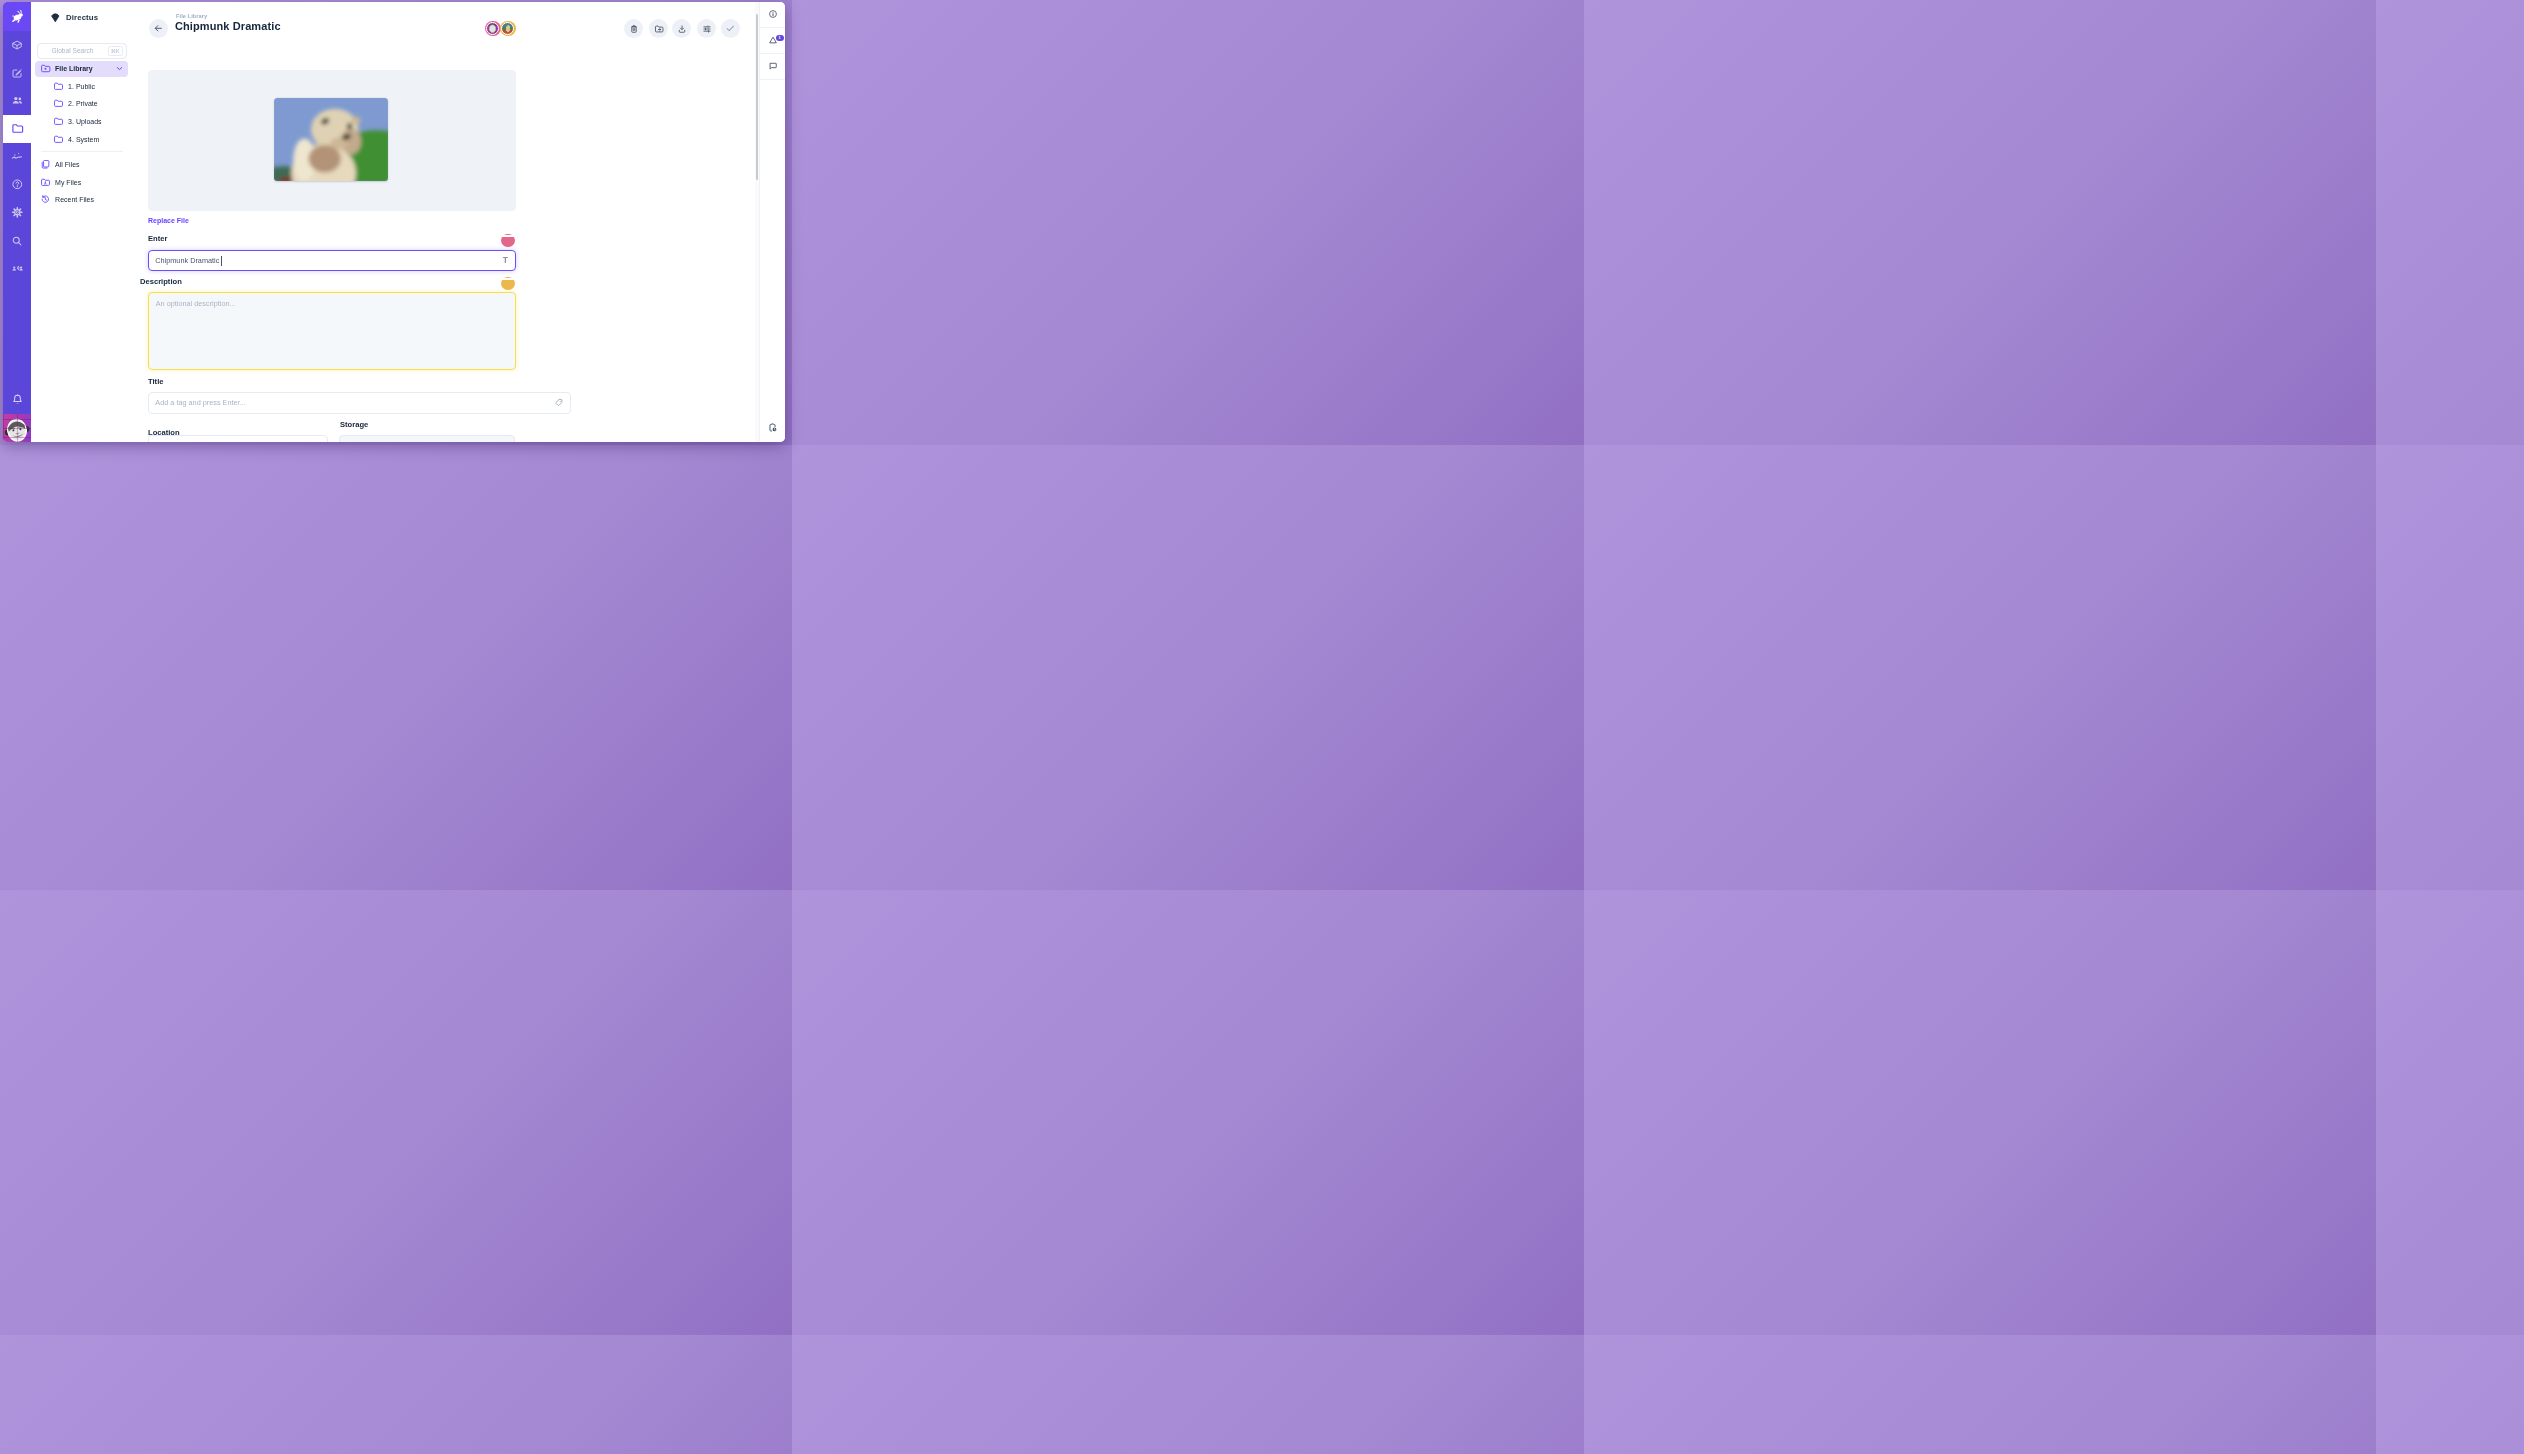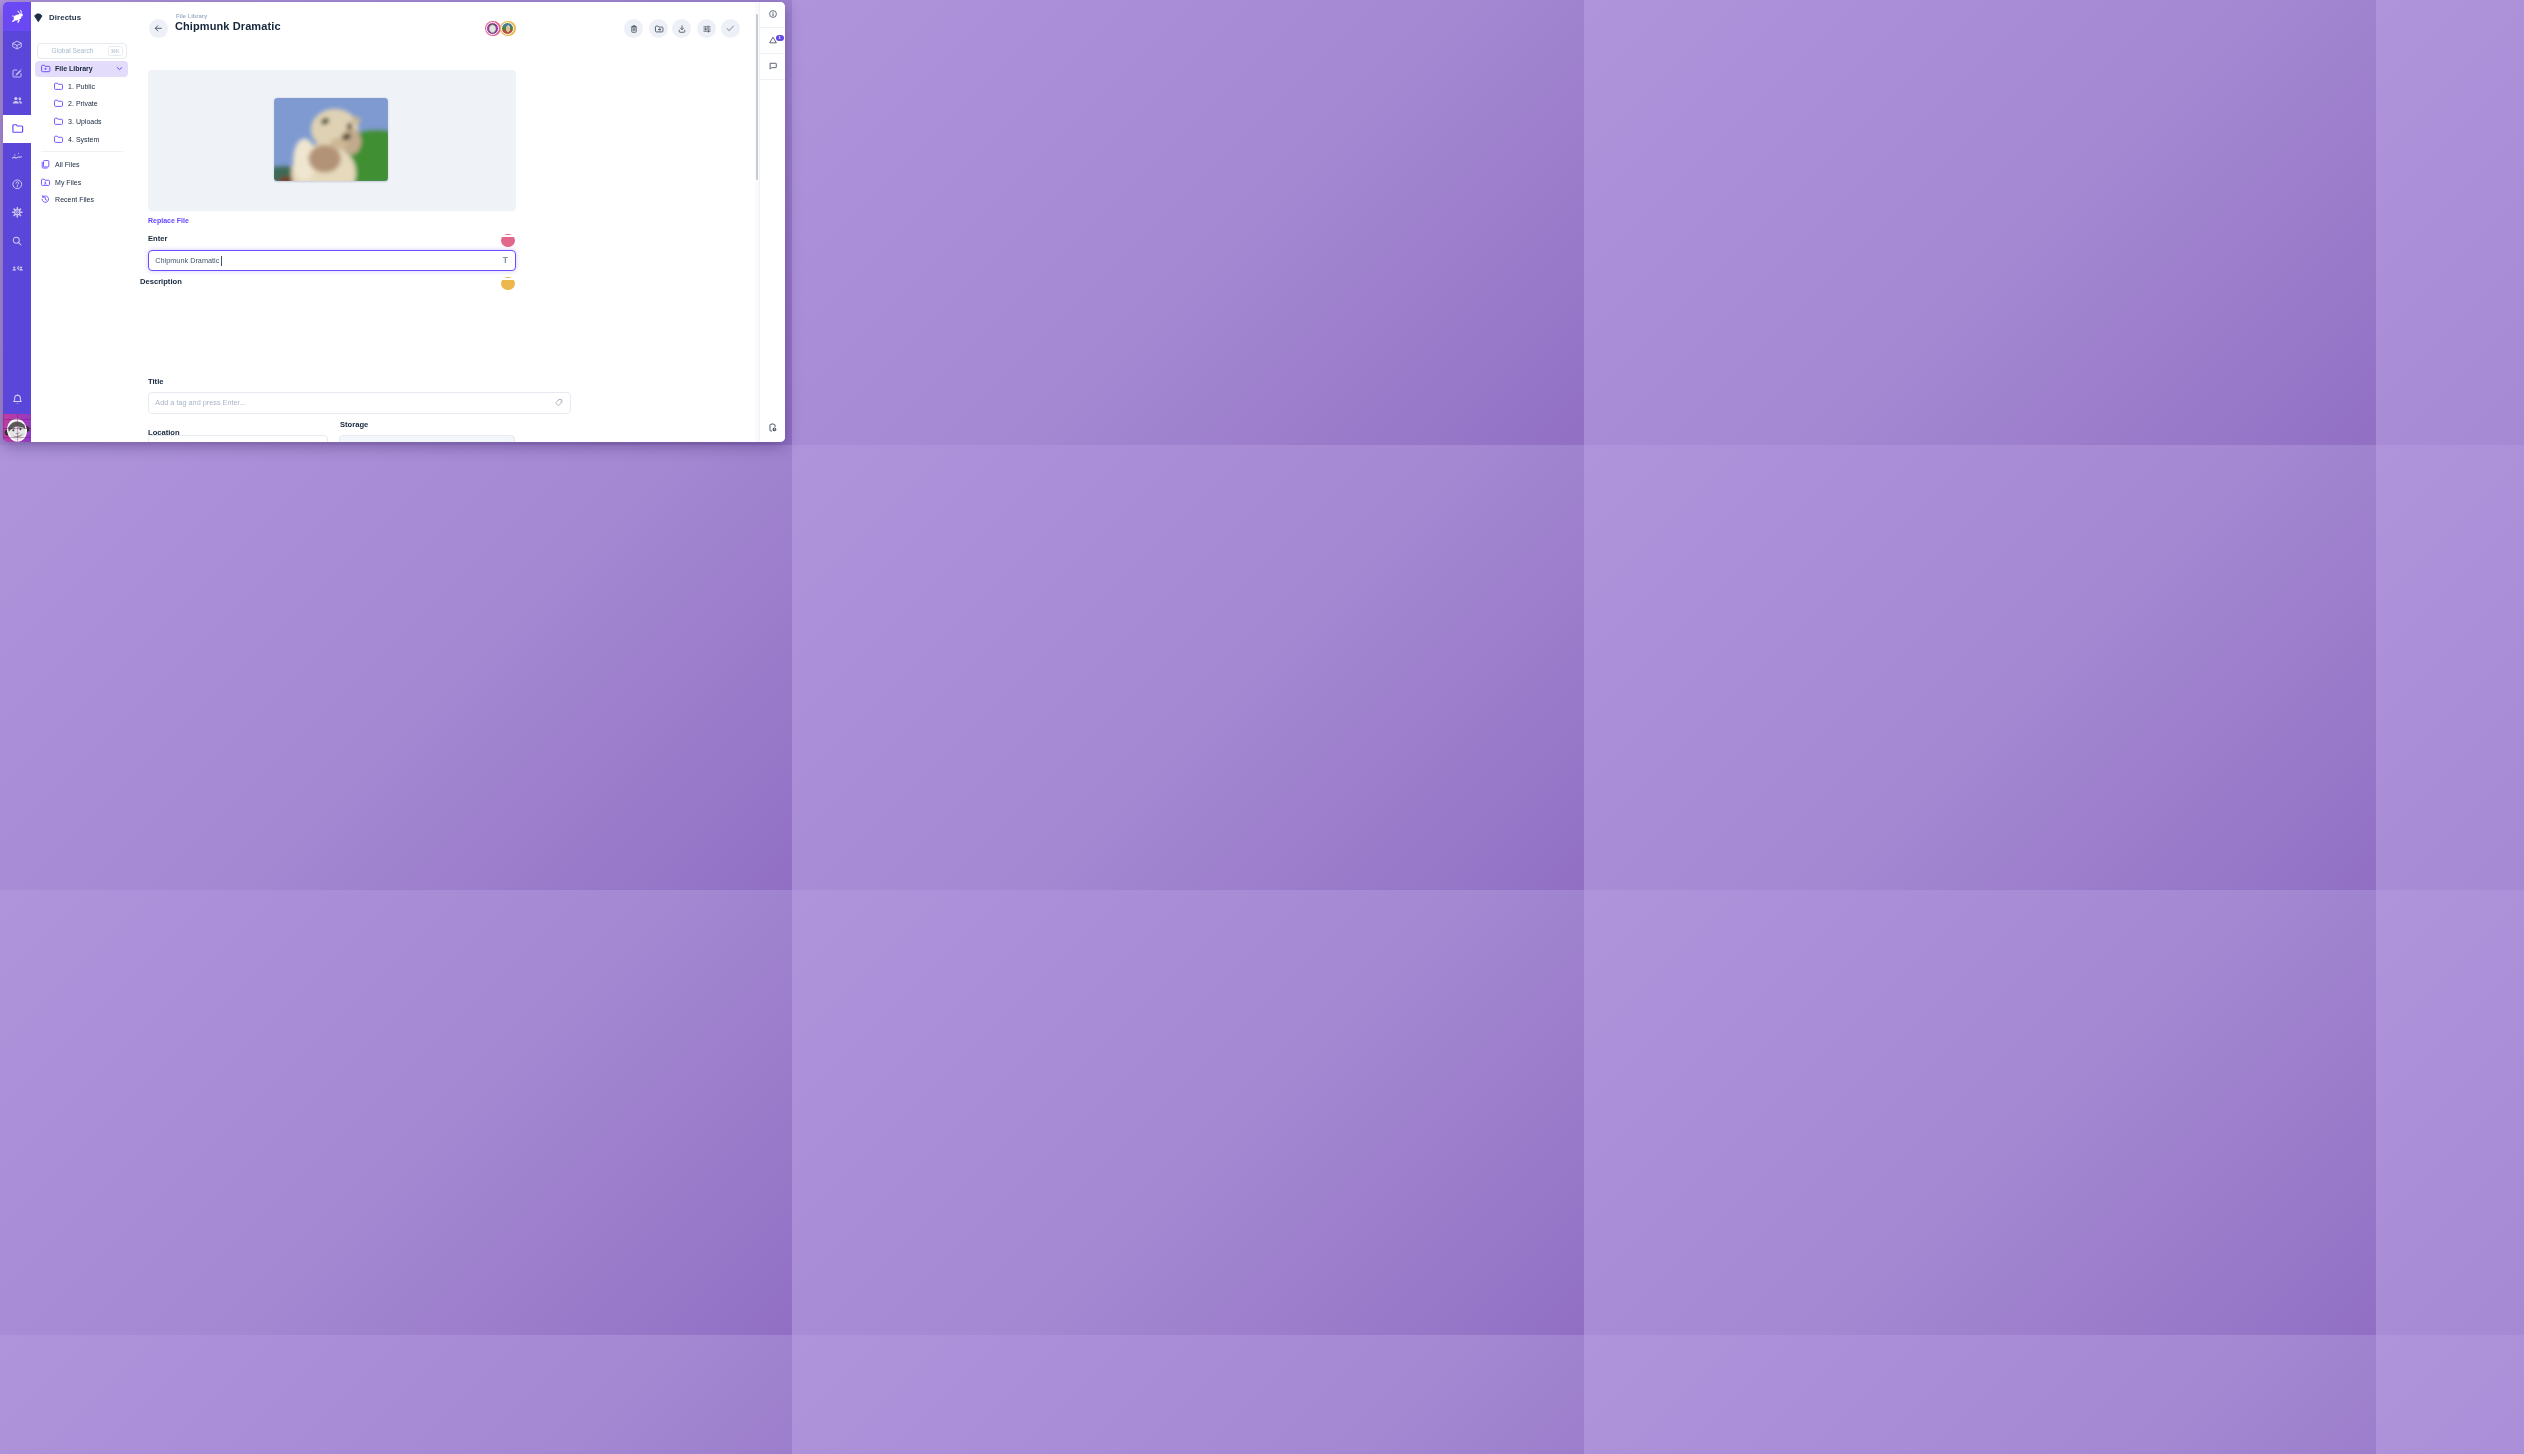--- a/index.html
+++ b/index.html
@@ -23,21 +23,21 @@
   .rail .avatar-tile { height:28px; position:relative; overflow:hidden; cursor:pointer;
           background:linear-gradient(100deg,#c23da1 0%,#a739b4 55%,#8d3bc9 100%); }
   .rail .avatar-tile .bricks { position:absolute; inset:0;
           background:
             repeating-linear-gradient(0deg, rgba(110,16,95,.35) 0 0.5px, transparent 0.5px 4.5px),
             repeating-linear-gradient(90deg, rgba(110,16,95,.30) 0 0.5px, transparent 0.5px 7px); }
 
   
   .nav { position:absolute; left:28px; top:0; width:101px; height:100%; background:#fff; }
   .project { position:absolute; left:0; top:9px; height:13px; width:100%;
-             display:flex; align-items:center; gap:4.5px; padding-left:1px; }
+             display:flex; align-items:center; gap:4.5px; padding-left:18px; }
   .project .pname { font-size:7.8px; font-weight:700; color:#1e2c44; letter-spacing:0.1px; }
   .gsearch { position:absolute; left:6px; top:41px; width:90px; height:16px;
              border:0.8px solid var(--border,#e6ebf2); border-radius:4px; background:#fff;
              display:flex; align-items:center; cursor:text; }
   .gsearch .ph { margin-left:13.6px; font-size:6.6px; color:#a9b8cc; flex:1; }
   .gsearch .kbd { margin-right:3.5px; border:0.8px solid var(--border,#e6ebf2); border-radius:2.5px;
              font-size:5.3px; color:#a9b8cc; padding:1px 2px; }
   .navitem { position:absolute; left:4px; width:93px; height:16px; border-radius:4px;
              display:flex; align-items:center; cursor:pointer; color:#17263b; font-size:7px; }
   .navitem.active { background:#e3dcfb; font-weight:700; }
@@ -464,20 +464,23 @@
     <div class="titlebox">
       <input type="text" value="Chipmunk Dramatic" style="">
       <span class="caret"></span>
       <span class="t-icon">T</span>
     </div>
 
     <div class="flabel" style="left:8px; top:275px;">Description</div>
     <div class="f-avatar" style="left:369px; top:275px; background:var(--ring-orange,#ecb74b);">
       <div class="ph chip"></div>
     </div>
+    <div class="descbox">
+      <textarea placeholder="An optional description..." style=""></textarea>
+    </div>
 
     <div class="flabel" style="left:16px; top:375px;">Title</div>
     <div class="tagsbox">
       <input type="text" placeholder="Add a tag and press Enter..." style="">
       <span class="tagicon">
         <svg width="9.6" height="9.6" viewBox="0 0 24 24" fill="none" stroke="currentColor" stroke-width="1.9" stroke-linejoin="round">
           <path d="M12.2 3.5h5.8a1.6 1.6 0 0 1 1.6 1.6v5.8l-7.4 7.4a1.6 1.6 0 0 1-2.3 0l-4.6-4.6a1.6 1.6 0 0 1 0-2.3z"></path>
           <circle cx="16.1" cy="7.9" r="1.2" fill="currentColor" stroke="none"></circle>
         </svg>
       </span>

